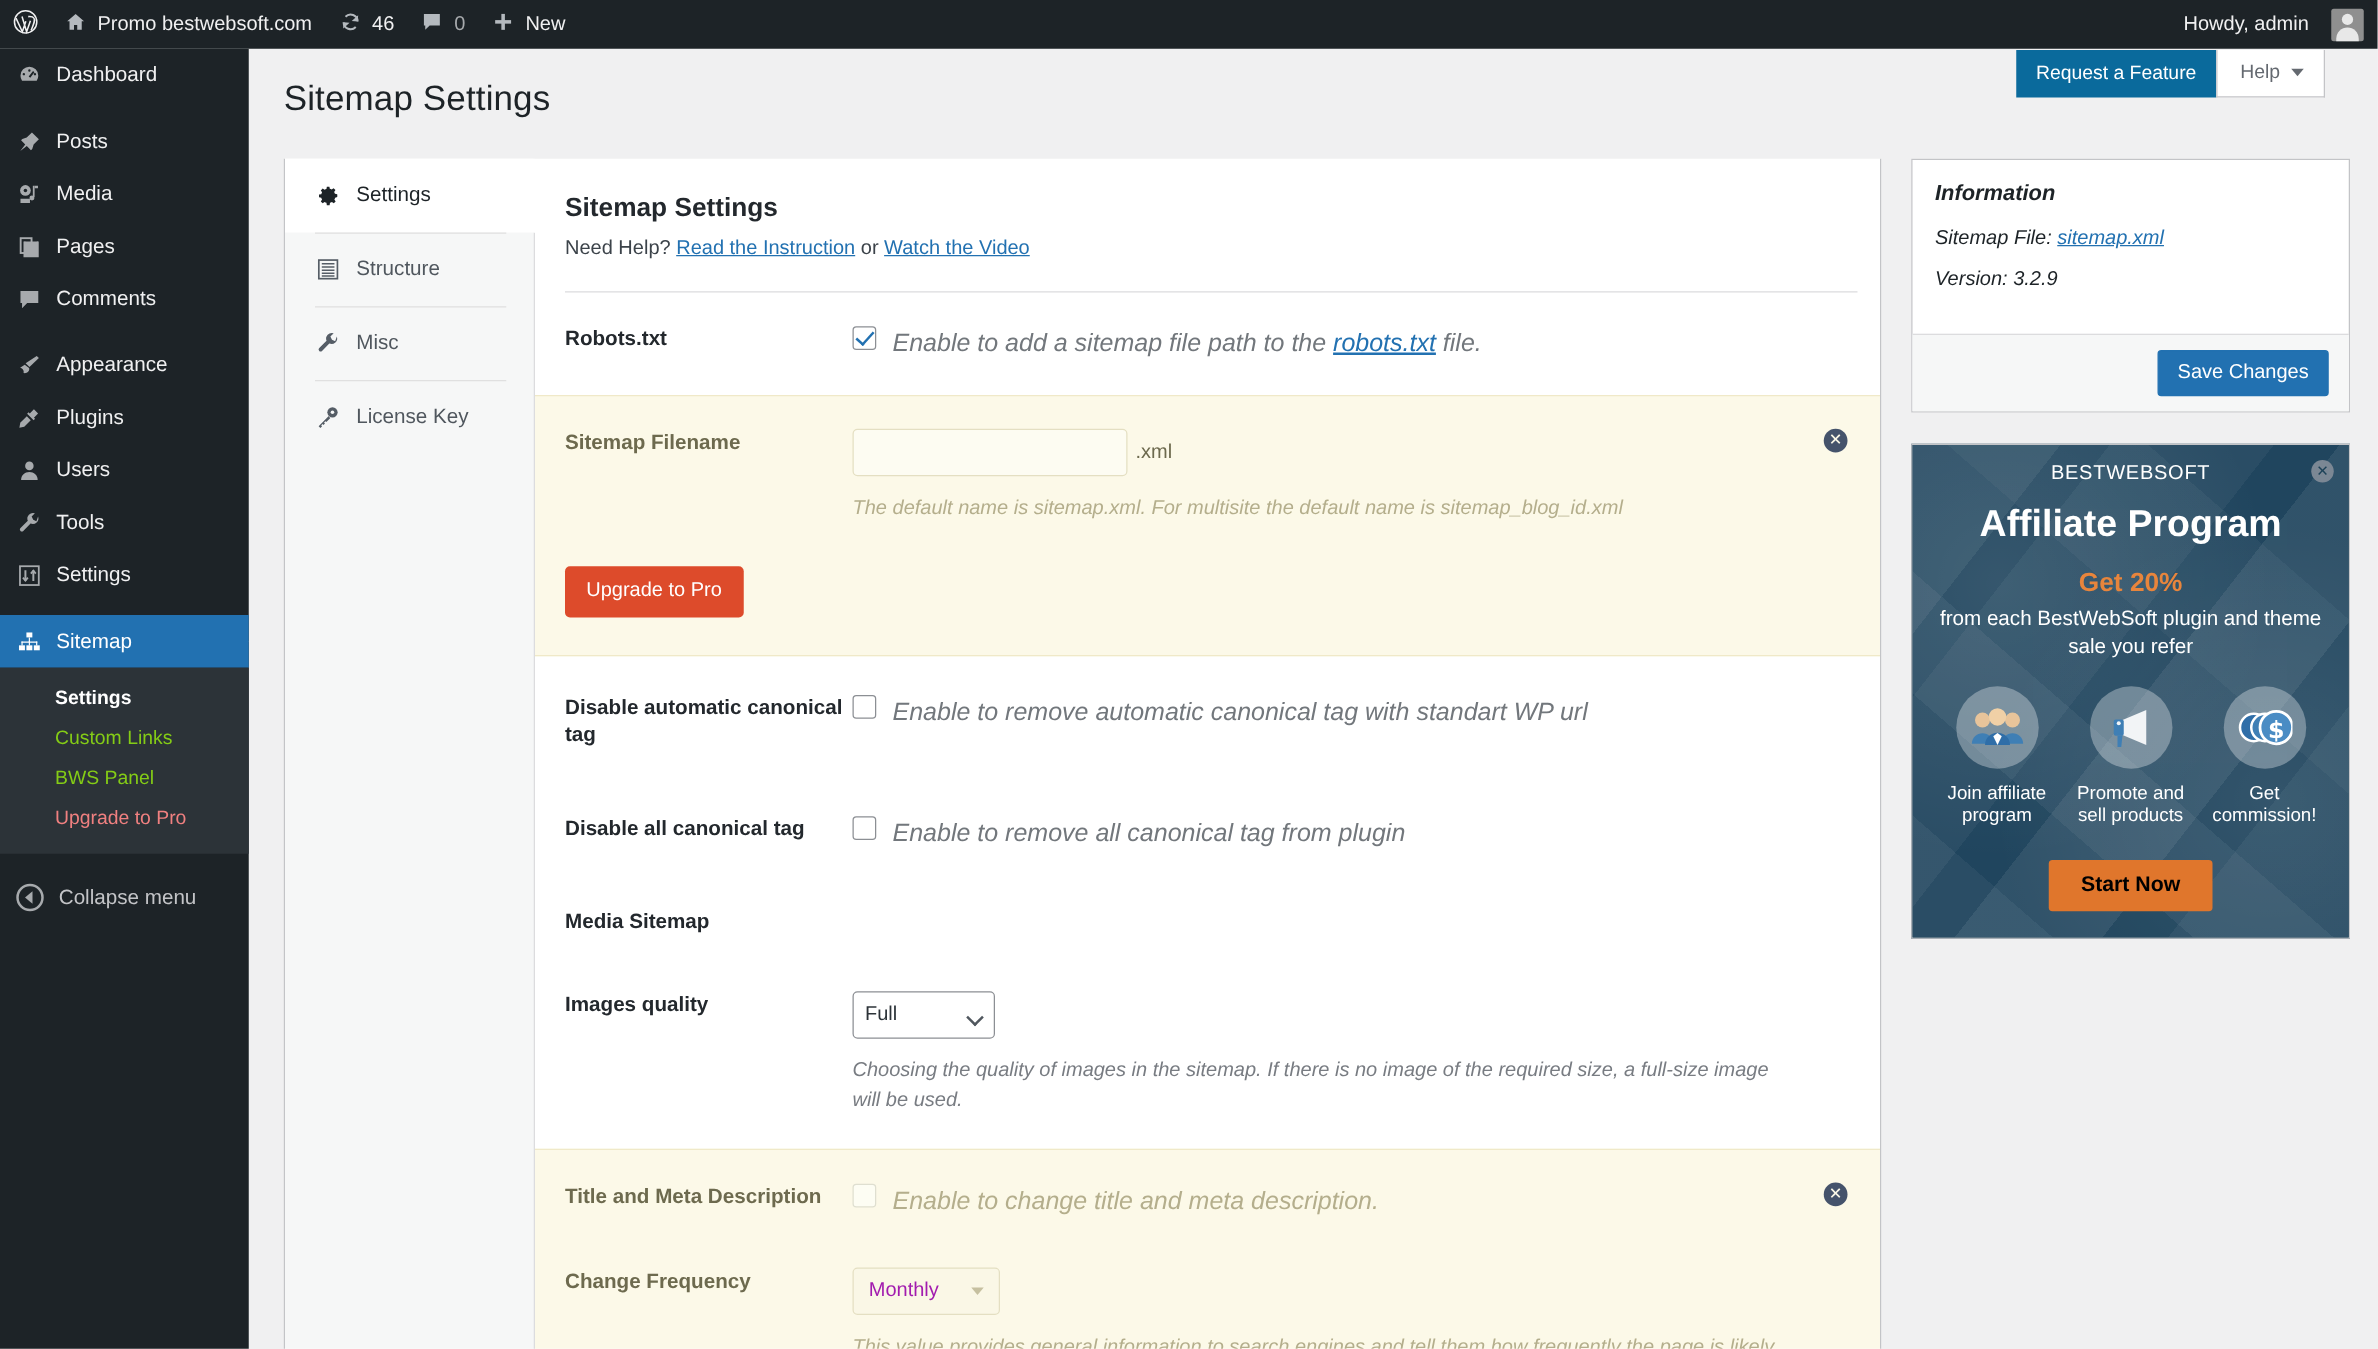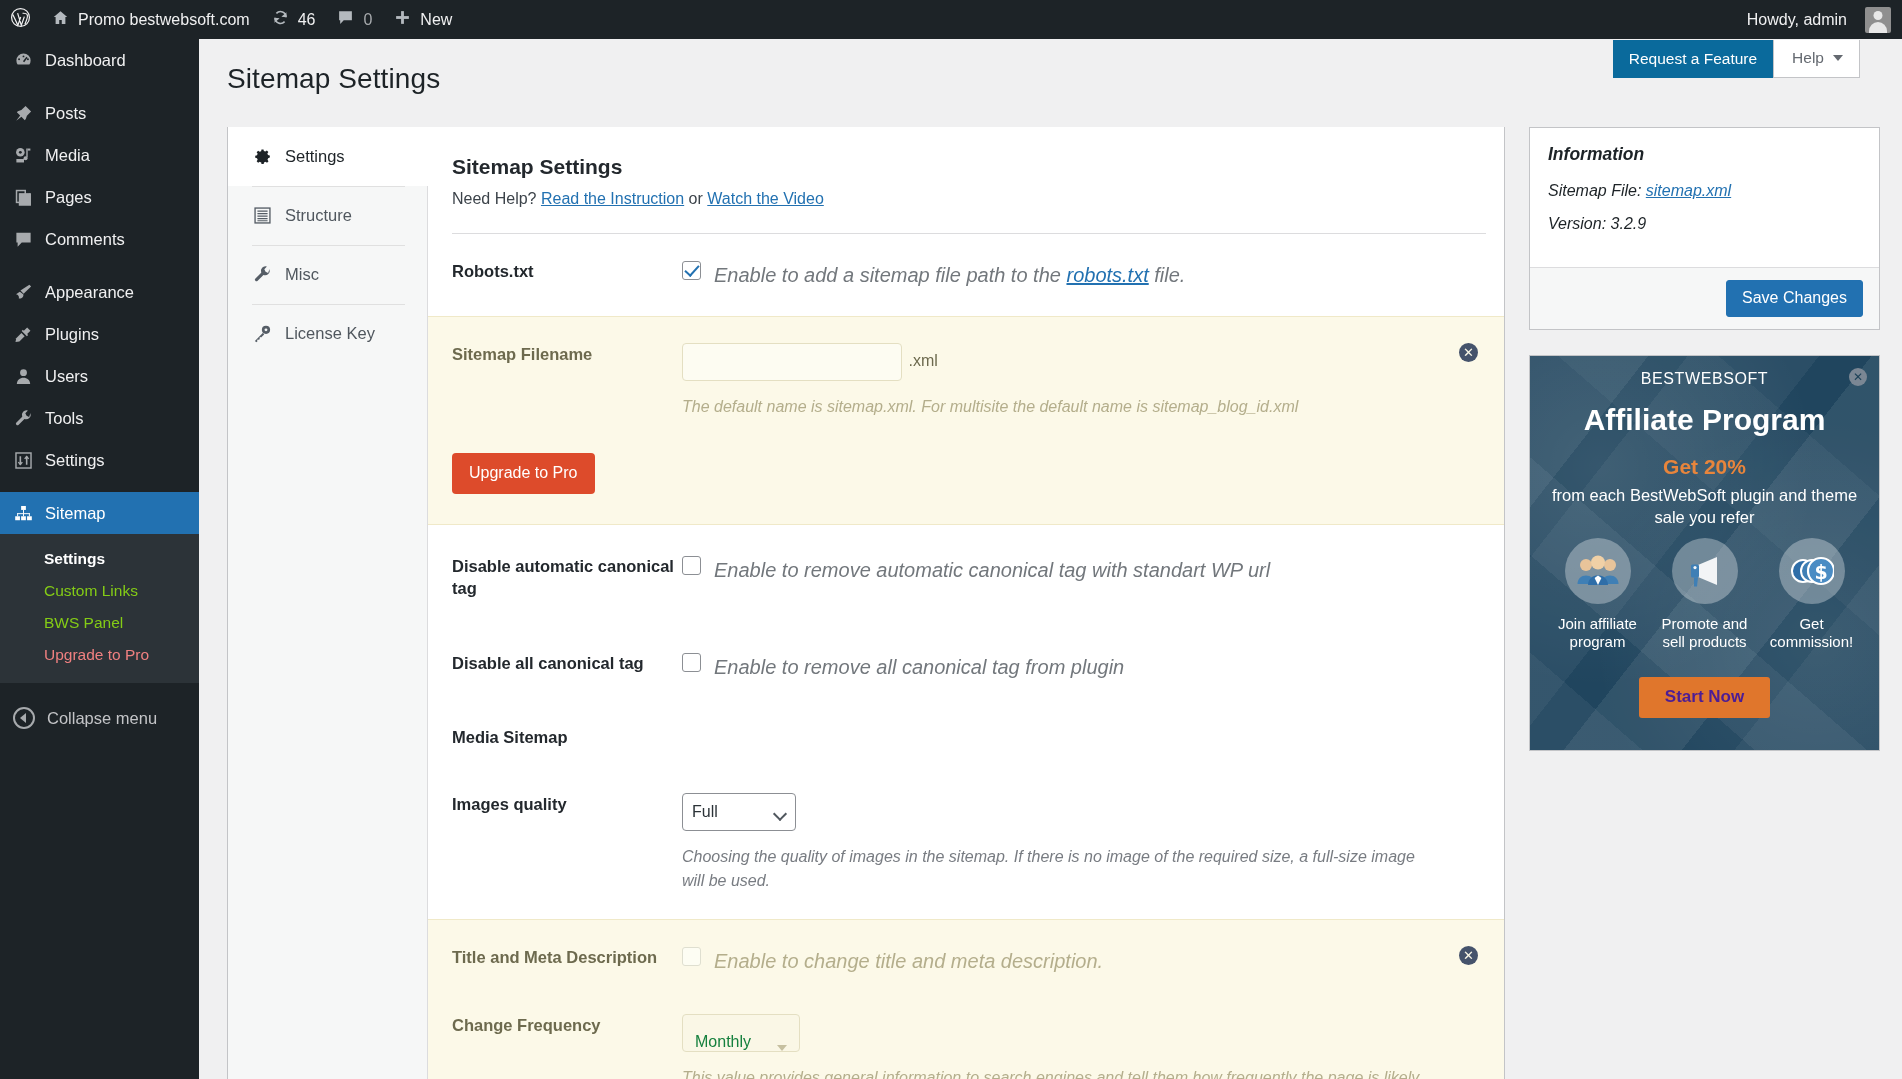--- a/index.html
+++ b/index.html
@@ -280,23 +280,23 @@
     cursor: pointer;
   }
   .select-wrap { position: relative; display: inline-block; }
   .select-wrap::after {
     content: ""; position: absolute; right: 11px; top: 16px;
     width: 8px; height: 8px;
     border-left: 2px solid #50575e; border-bottom: 2px solid #50575e;
     transform: rotate(-45deg); pointer-events: none;
   }
   .fake-select {
-    display: inline-flex; align-items: flex-end; gap: 26px;
+    display: inline-flex; align-items: center; gap: 26px;
     height: 38px; padding: 0 12px;
-    font-size: 16px; color: #15803d;
+    font-size: 16px; color: #a21caf;
     border: 1px solid #e4dfc2; border-radius: 4px;
     background: #faf7e6; cursor: default;
   }
   .fake-caret {
     width: 0; height: 0;
     border-left: 5px solid transparent;
     border-right: 5px solid transparent;
     border-top: 6px solid #c6c0a0;
   }
 
@@ -348,33 +348,33 @@
     position: absolute; right: 12px; top: 12px; z-index: 3;
     width: 18px; height: 18px; border-radius: 50%;
     background: #7b8794; color: #1d4258;
     display:flex; align-items:center; justify-content:center;
     font-size: 12px; font-weight: 700; cursor: pointer;
     font-family: "DejaVu Sans", sans-serif; line-height: 1;
   }
   #aff-brand { font-size: 16px; letter-spacing: .6px; margin-bottom: 15px; }
   #aff-title { font-size: 30px; font-weight: 700; margin-bottom: 18px; }
   #aff-get { font-size: 21px; font-weight: 700; color: #e8853c; margin-bottom: 6px; }
-  #aff-sub { font-size: 16.5px; line-height: 1.32; margin-bottom: 9px; }
+  #aff-sub { font-size: 16.5px; line-height: 1.32; margin-bottom: 20px; }
   #aff-icons { display: flex; justify-content: center; gap: 14px; margin-bottom: 8px; }
   .aff-col { width: 93px; }
   .aff-circle {
     width: 66px; height: 66px; border-radius: 50%;
     background: rgba(255,255,255,.32);
     margin: 0 auto 11px auto;
     display: flex; align-items: center; justify-content: center;
   }
   .aff-cap { font-size: 15px; line-height: 1.24; }
   #start-now-btn {
     display: inline-block; margin-top: 17px;
-    background: #e0762c; color: #4c1d95;
+    background: #e0762c; color: #000000;
     font-size: 17px; font-weight: 700;
     padding: 10px 26px 11px 26px; border: none;
     border-radius: 3px; cursor: pointer;
     font-family: "Liberation Sans", sans-serif;
   }
 </style>
 </head>
 <body>
 
 <div id="admin-bar">

